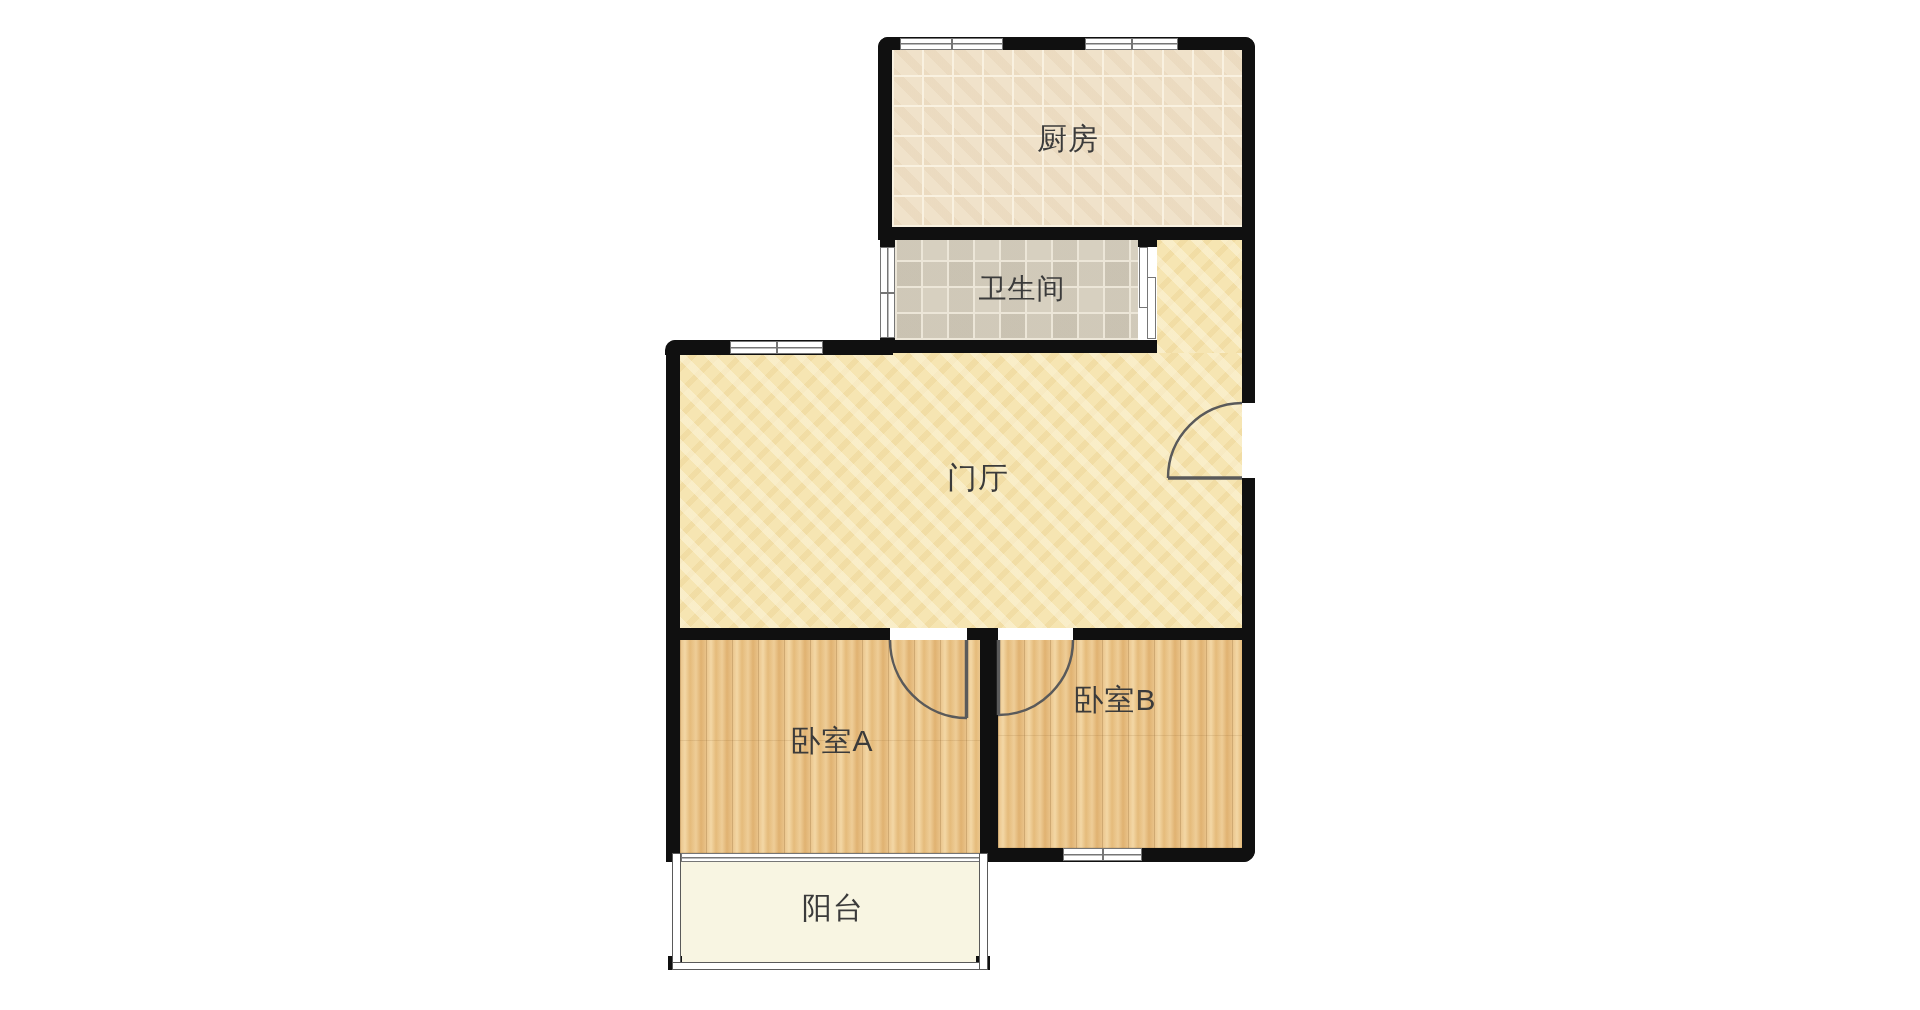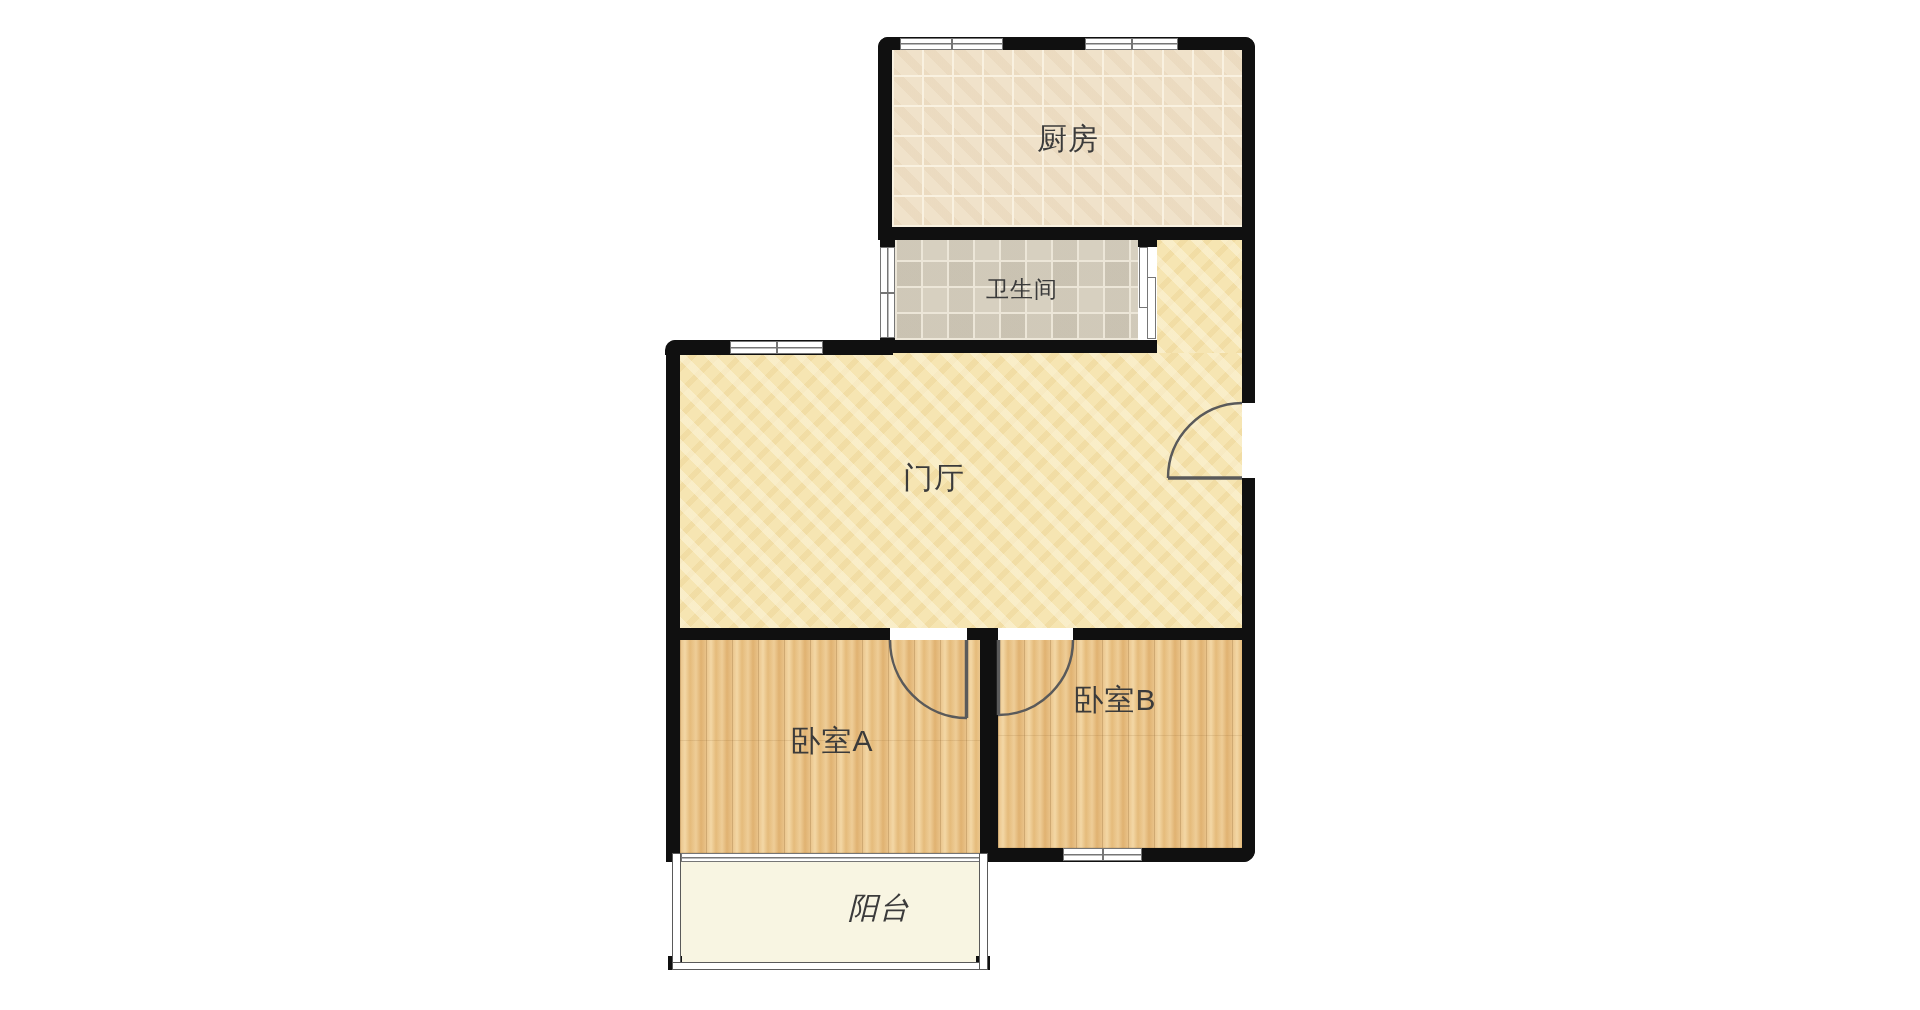--- a/index.html
+++ b/index.html
@@ -51,21 +51,21 @@
          background-size:1.5px 100%;background-position:center;background-repeat:no-repeat;}
   .win-div-v{position:absolute;top:0;width:2px;height:100%;background:var(--frame);}
   .win-div-h{position:absolute;left:0;height:2px;width:100%;background:var(--frame);}
   .slide-panel{background:#fff;border:1px solid var(--frame);box-sizing:border-box;}
   .rail{background:#fff;border:1px solid var(--rail);box-sizing:border-box;}
   
   .room-label{
     position:absolute;transform:translate(-50%,-50%);
     color:var(--text);font-size:30px;font-weight:500;letter-spacing:1px;white-space:nowrap;
   }
-  .room-label.small{font-size:23px;}
+  .room-label.small{font-size:28px;}
   svg.overlay{position:absolute;left:0;top:0;pointer-events:none;}
 </style>
 </head>
 <body>
 
 <div class="canvas">
 
   <div class="abs floor-kitchen" style="left:892px;top:50px;width:350px;height:177px;"></div>
   <div class="abs floor-bath" style="left:895px;top:238px;width:243px;height:102px;"></div>
   <div class="abs floor-hall" style="left:1157px;top:240px;width:85px;height:115px;"></div>
@@ -122,17 +122,17 @@
       <line x1="1168" y1="478" x2="1242" y2="478" stroke-width="3.5"></line>
       <path d="M890 640 A77 78 0 0 0 967 718" stroke-width="2.5"></path>
       <line x1="966.5" y1="640" x2="966.5" y2="718" stroke-width="3.5"></line>
       <path d="M1073 640 A75 75 0 0 1 998 715" stroke-width="2.5"></path>
       <line x1="998.5" y1="640" x2="998.5" y2="715" stroke-width="3.5"></line>
     </g>
   </svg>
 
   <span class="room-label" style="left:1068px;top:139px;">厨房</span>
   <span class="room-label small" style="left:1022px;top:289px;">卫生间</span>
-  <span class="room-label" style="left:934px;top:478px;">门厅</span>
+  <span class="room-label" style="left:978px;top:478px;">门厅</span>
   <span class="room-label" style="left:832px;top:741px;">卧室A</span>
   <span class="room-label" style="left:1115px;top:700px;">卧室B</span>
-  <span class="room-label" style="left:879px;top:908px;font-style:italic;">阳台</span>
+  <span class="room-label" style="left:833px;top:908px;">阳台</span>
 </div>
 
 </body></html>

